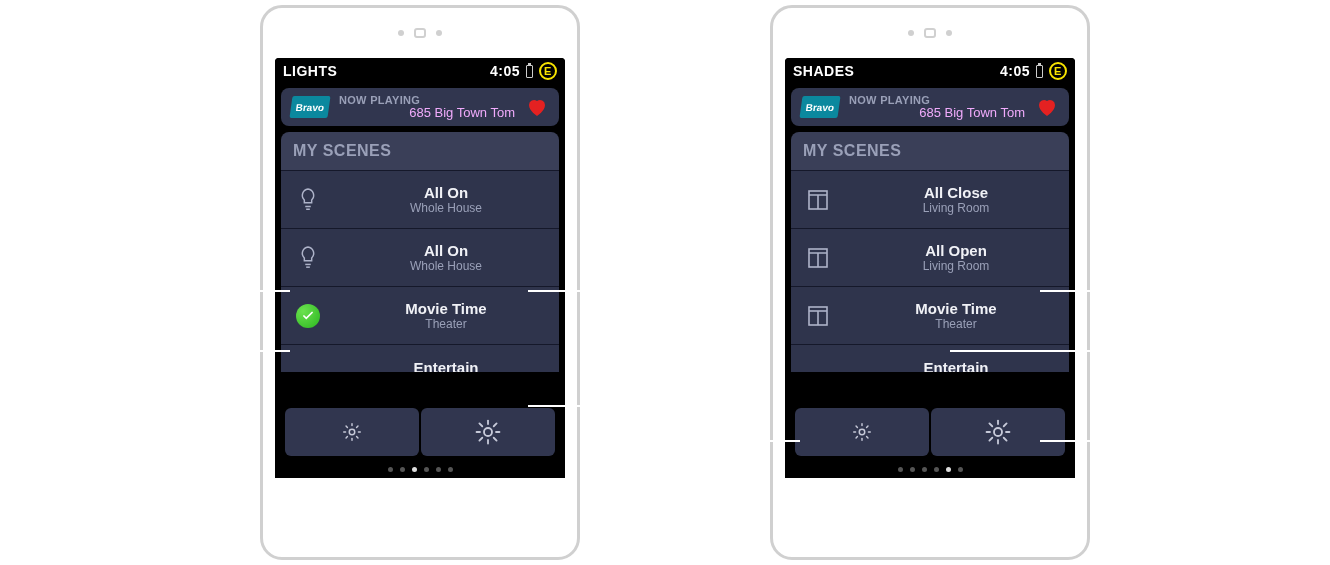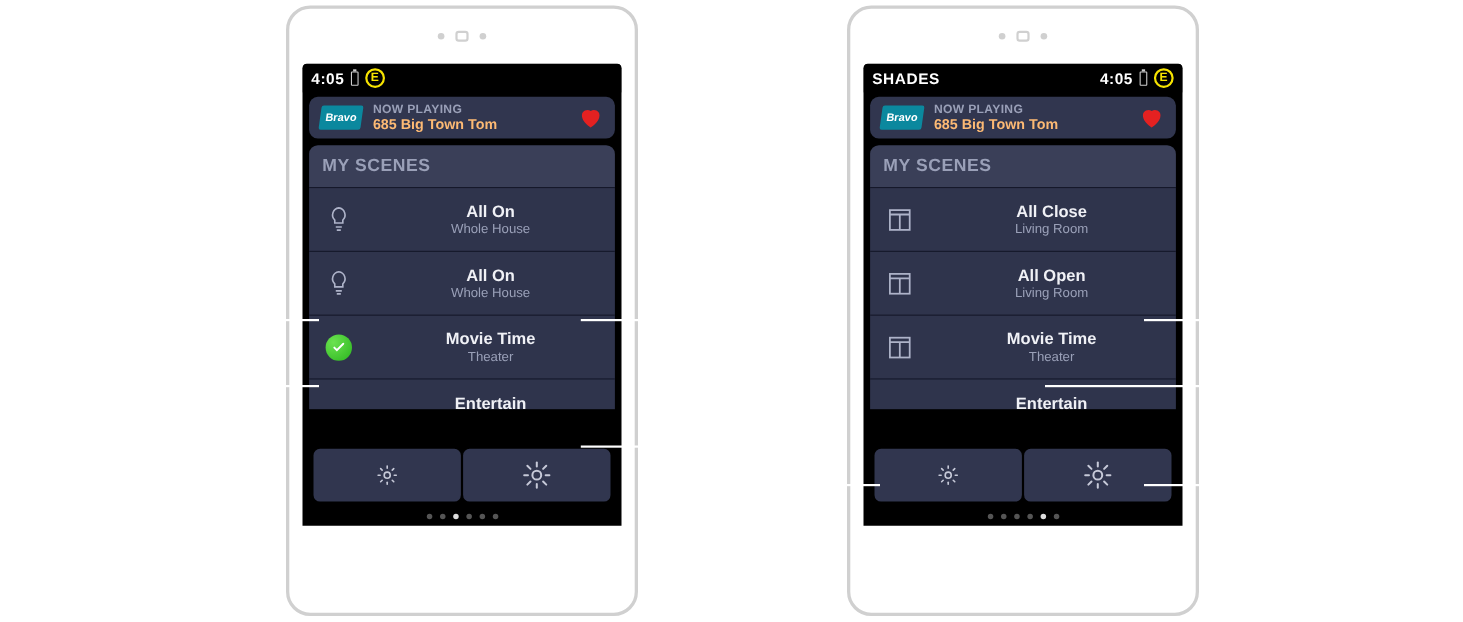--- a/index.html
+++ b/index.html
@@ -75,21 +75,21 @@
     gap: 10px;
   }
   .bravo {
     width: 38px; height: 22px; background: #0b889e; color:#fff;
     font-size: 10px; font-weight:700; display:flex; align-items:center; justify-content:center;
     transform: skewX(-8deg);
     border-radius: 2px;
   }
   .np-text { flex:1; line-height: 1.1; }
   .np-label { font-size: 11px; color:#9aa0b8; letter-spacing:0.3px; font-weight:600;}
-  .np-track { font-size: 13px; font-weight:700; color:#fdba74; }
+  .np-track { font-size: 13px; font-weight:400; color:#f0abfc;text-align:right; }
   .heart svg { width:24px; height:24px; display:block; }
 
   
   .section-header {
     margin: 0 6px;
     background: #3a3f58;
     border-radius: 8px 8px 0 0;
     padding: 10px 12px;
     font-size: 16px;
     letter-spacing: 0.5px;
@@ -167,20 +167,21 @@
 <body>
 
 <div class="phone left">
   <div class="sensor-bar">
     <span class="dot"></span>
       <span class="pill"></span>
       <span class="dot"></span>
   </div>
   <div class="screen">
     <div class="status-bar">
+      <span class="status-title">LIGHTS</span>
       <span class="status-time">4:05</span>
       <span class="batt"></span>
       <span class="e-badge">E</span>
     </div>
 
     <div class="now-playing">
       <div class="bravo">Bravo</div>
       <div class="np-text">
         <div class="np-label">NOW PLAYING</div>
         <div class="np-track">685  Big Town Tom</div>

